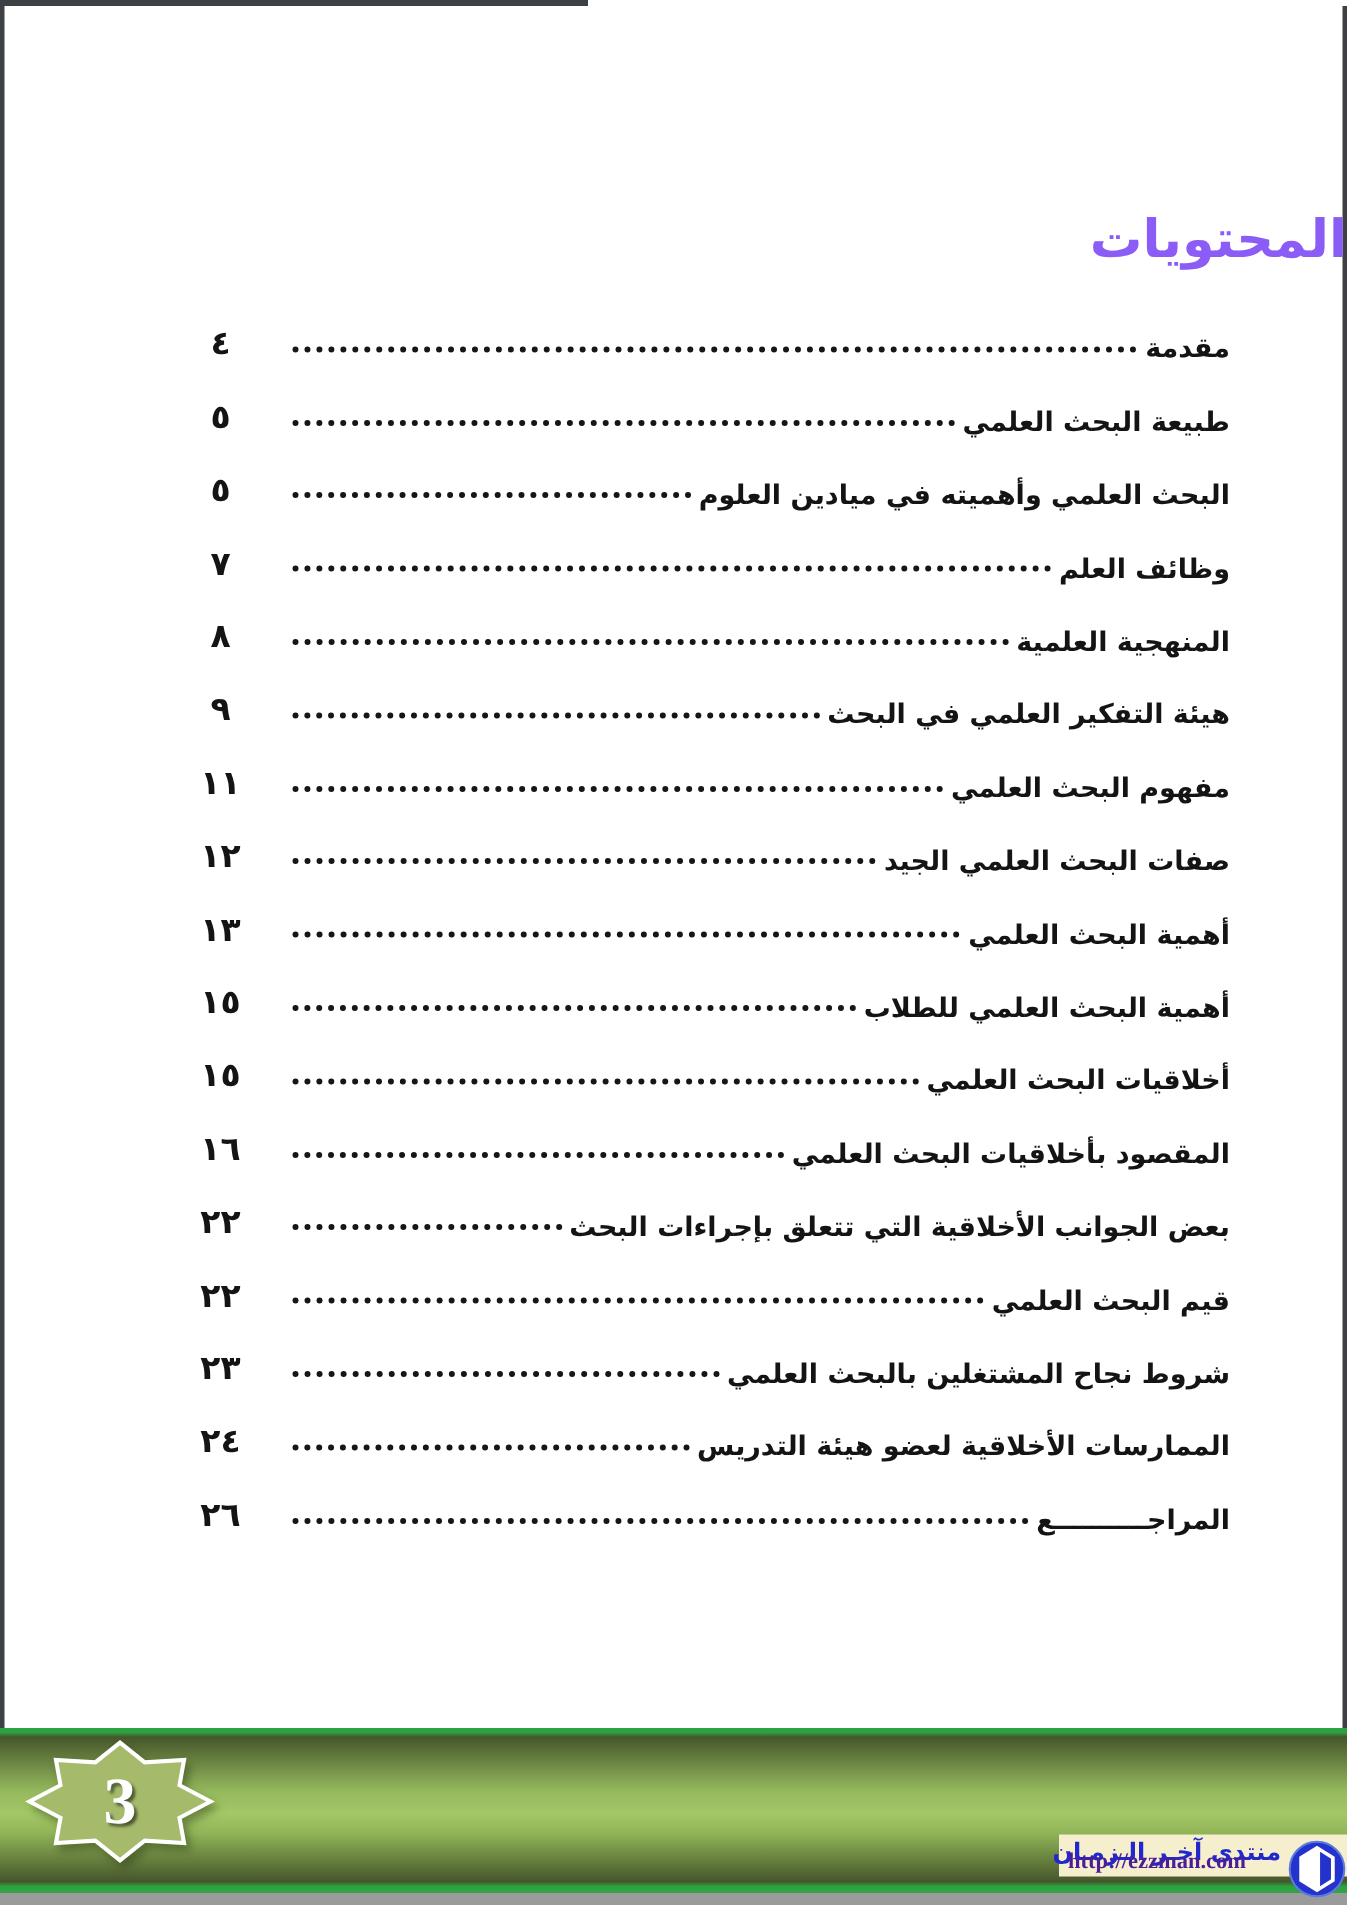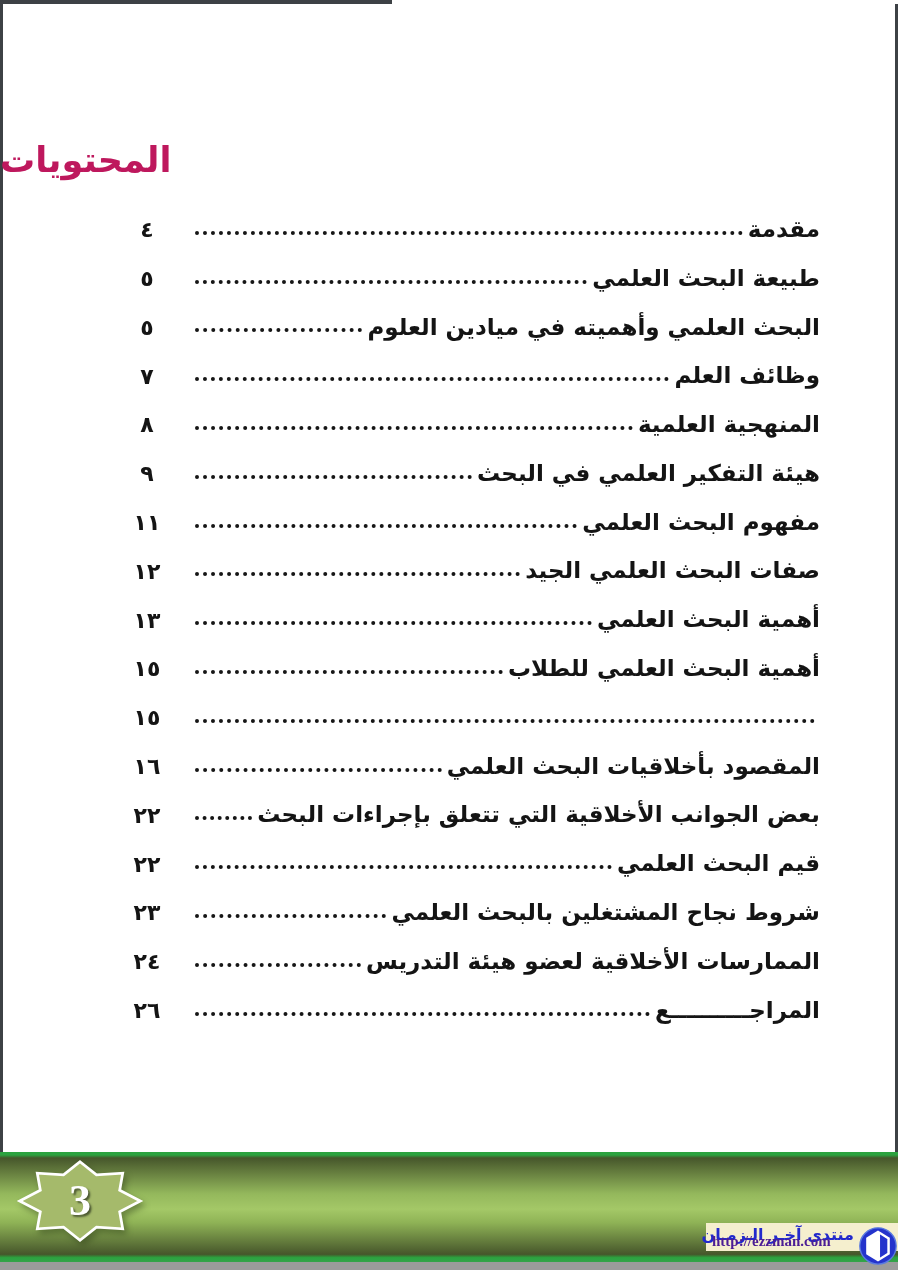--- a/index.html
+++ b/index.html
@@ -6,30 +6,30 @@
   #page{
     position:relative;width:898px;height:1270px;background:#ffffff;
     overflow:hidden;font-family:"DejaVu Sans",sans-serif;
   }
   
   .scan-top{position:absolute;left:0;top:0;width:392px;height:4px;background:#3d4145;}
   .scan-left{position:absolute;left:0;top:0;width:3px;height:1262px;background:#3d4145;}
   .scan-right{position:absolute;right:0;top:4px;width:3px;height:1220px;background:#3d4145;}
   
   .doc-title{
-    position:absolute;top:140px;left:0;width:100%;text-align:left;
-    font-size:35px;font-weight:bold;color:#be185d;letter-spacing:1px;
+    position:absolute;top:140px;left:0;width:100%;text-align:right;
+    font-size:35px;font-weight:bold;color:#8b5cf6;letter-spacing:1px;
   }
   
   .toc{
     position:absolute;top:196px;left:104px;width:716px;direction:rtl;
   }
   .toc-row{height:48.8px;display:flex;direction:rtl;align-items:flex-end;}
   .toc-label{
-    white-space:nowrap;font-size:23px;font-weight:bold;color:#141414;line-height:1.3;
+    white-space:nowrap;font-size:18px;font-weight:bold;color:#141414;line-height:1.3;
   }
   .toc-dots{
     flex:1 1 auto;min-width:18px;border-bottom:4px dotted #161616;
     margin:0 5px 10px 5px;
   }
   .toc-num{
     flex:0 0 86px;text-align:center;font-size:22px;font-weight:bold;color:#141414;
     letter-spacing:6px;line-height:1.3;
   }
   
@@ -123,20 +123,21 @@
         <span class="toc-label">أهمية البحث العلمي</span>
         <span class="toc-dots"></span>
         <span class="toc-num">١٣</span>
       </div>
       <div class="toc-row">
         <span class="toc-label">أهمية البحث العلمي للطلاب</span>
         <span class="toc-dots"></span>
         <span class="toc-num">١٥</span>
       </div>
       <div class="toc-row">
+        <span class="toc-label">أخلاقيات البحث العلمي</span>
         <span class="toc-dots"></span>
         <span class="toc-num">١٥</span>
       </div>
       <div class="toc-row">
         <span class="toc-label">المقصود بأخلاقيات البحث العلمي</span>
         <span class="toc-dots"></span>
         <span class="toc-num">١٦</span>
       </div>
       <div class="toc-row">
         <span class="toc-label">بعض الجوانب الأخلاقية التي تتعلق بإجراءات البحث</span>

